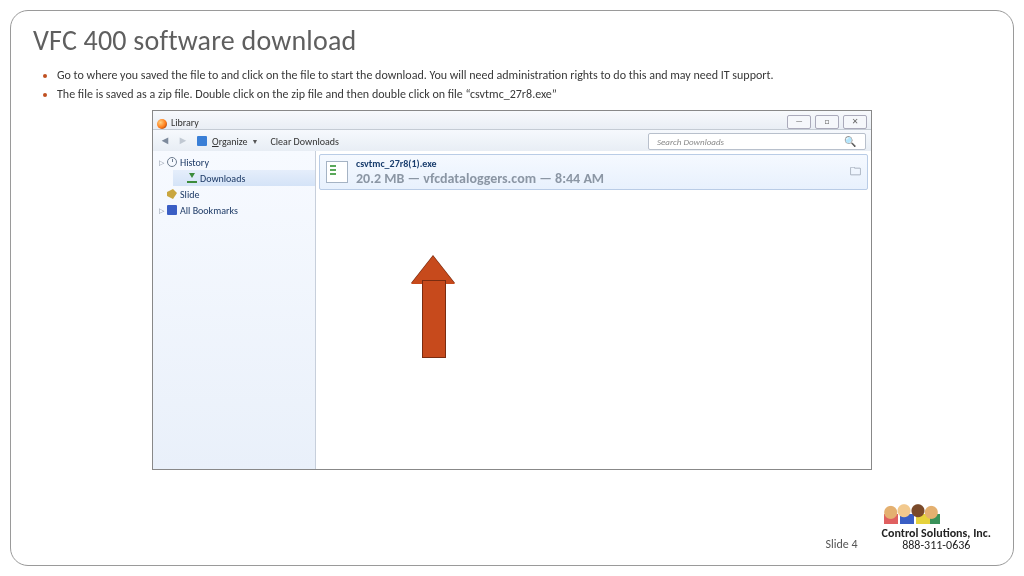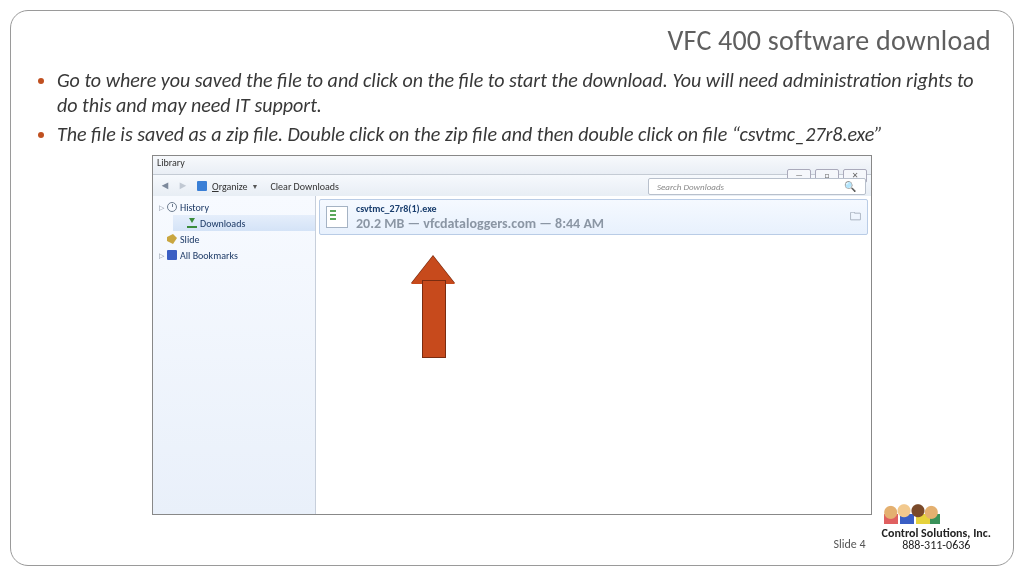--- a/index.html
+++ b/index.html
@@ -16,37 +16,36 @@
     top: 10px;
     left: 10px;
     right: 10px;
     bottom: 10px;
     border: 1px solid #9a9a9a;
     border-radius: 18px;
     box-sizing: border-box;
     padding: 8px 22px 8px 22px;
   }
   .slide-title {
-    text-align: right;
+    text-align: left;
     font-size: 28px;
     font-weight: 400;
     color: #5f5f5f;
     margin: 4px 0 10px 0;
     letter-spacing: .2px;
   }
   ul.bullets {
     margin: 0 0 8px 8px;
     padding-left: 16px;
   }
   ul.bullets li {
-    font-size: 20px;
+    font-size: 12px;
     color: #383838;
     margin-bottom: 4px;
     line-height: 1.25;
-    font-style: italic;
   }
   ul.bullets li::marker {
     color: #c05020;
   }
 
   
   .lib-window {
     margin: 6px auto 0 auto;
     width: 720px;
     height: 360px;
@@ -54,23 +53,22 @@
     background: linear-gradient(#f3f6fb, #eef2f8);
     box-sizing: border-box;
     position: relative;
     font-size: 10px;
   }
   .lib-title {
     height: 18px;
     background: linear-gradient(#f7f9fc, #e9eef5);
     border-bottom: 1px solid #c4cbd4;
     display: flex;
-    align-items: flex-start;
+    align-items: flex-end;
     padding: 0 4px;
-    flex-direction: column;
   }
   .ff-icon {
     width: 10px; height: 10px;
     border-radius: 50%;
     background: radial-gradient(circle at 35% 35%, #ffd080, #ff7b18 55%, #803010 90%);
     margin-right: 4px;
   }
   .lib-title-text { color: #333; font-size: 10px; }
   .win-btns { margin-left: auto; display: flex; gap: 4px; }
   .win-btn {
@@ -217,21 +215,21 @@
     border-bottom: 28px solid #c74a1c;
     filter: drop-shadow(0 -1px 0 #7a2c10);
   }
 
   .footer {
     position: absolute;
     bottom: 14px;
     right: 22px;
     display: flex;
     align-items: flex-end;
-    gap: 16px;
+    gap: 24px;
   }
   .slide-num { font-size: 12px; color: #555; }
   .logo-box { text-align:center; line-height:1; }
   .logo-kids {
     width: 58px; height: 34px;
     background:
       radial-gradient(circle at 15% 60%, #e4b070 0 6px, transparent 7px),
       radial-gradient(circle at 38% 55%, #f2c98e 0 6px, transparent 7px),
       radial-gradient(circle at 62% 55%, #7a4a2a 0 6px, transparent 7px),
       radial-gradient(circle at 85% 60%, #e4b070 0 6px, transparent 7px),

